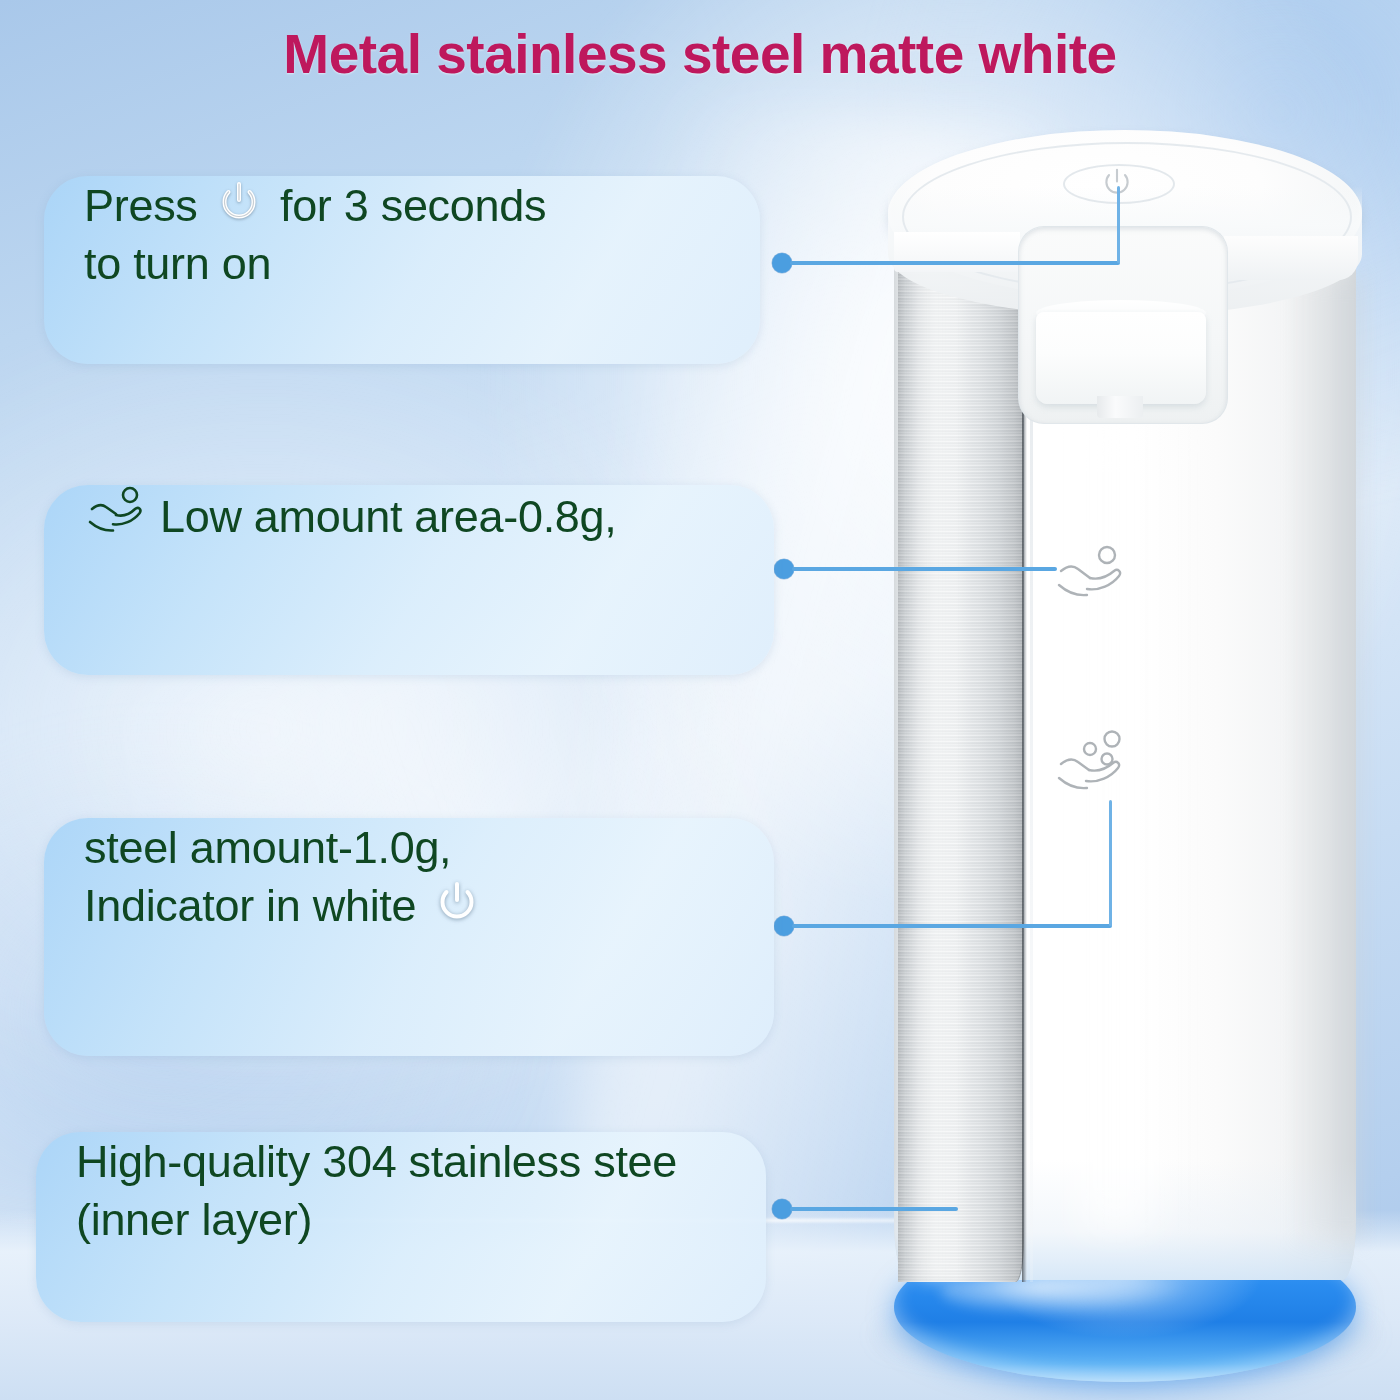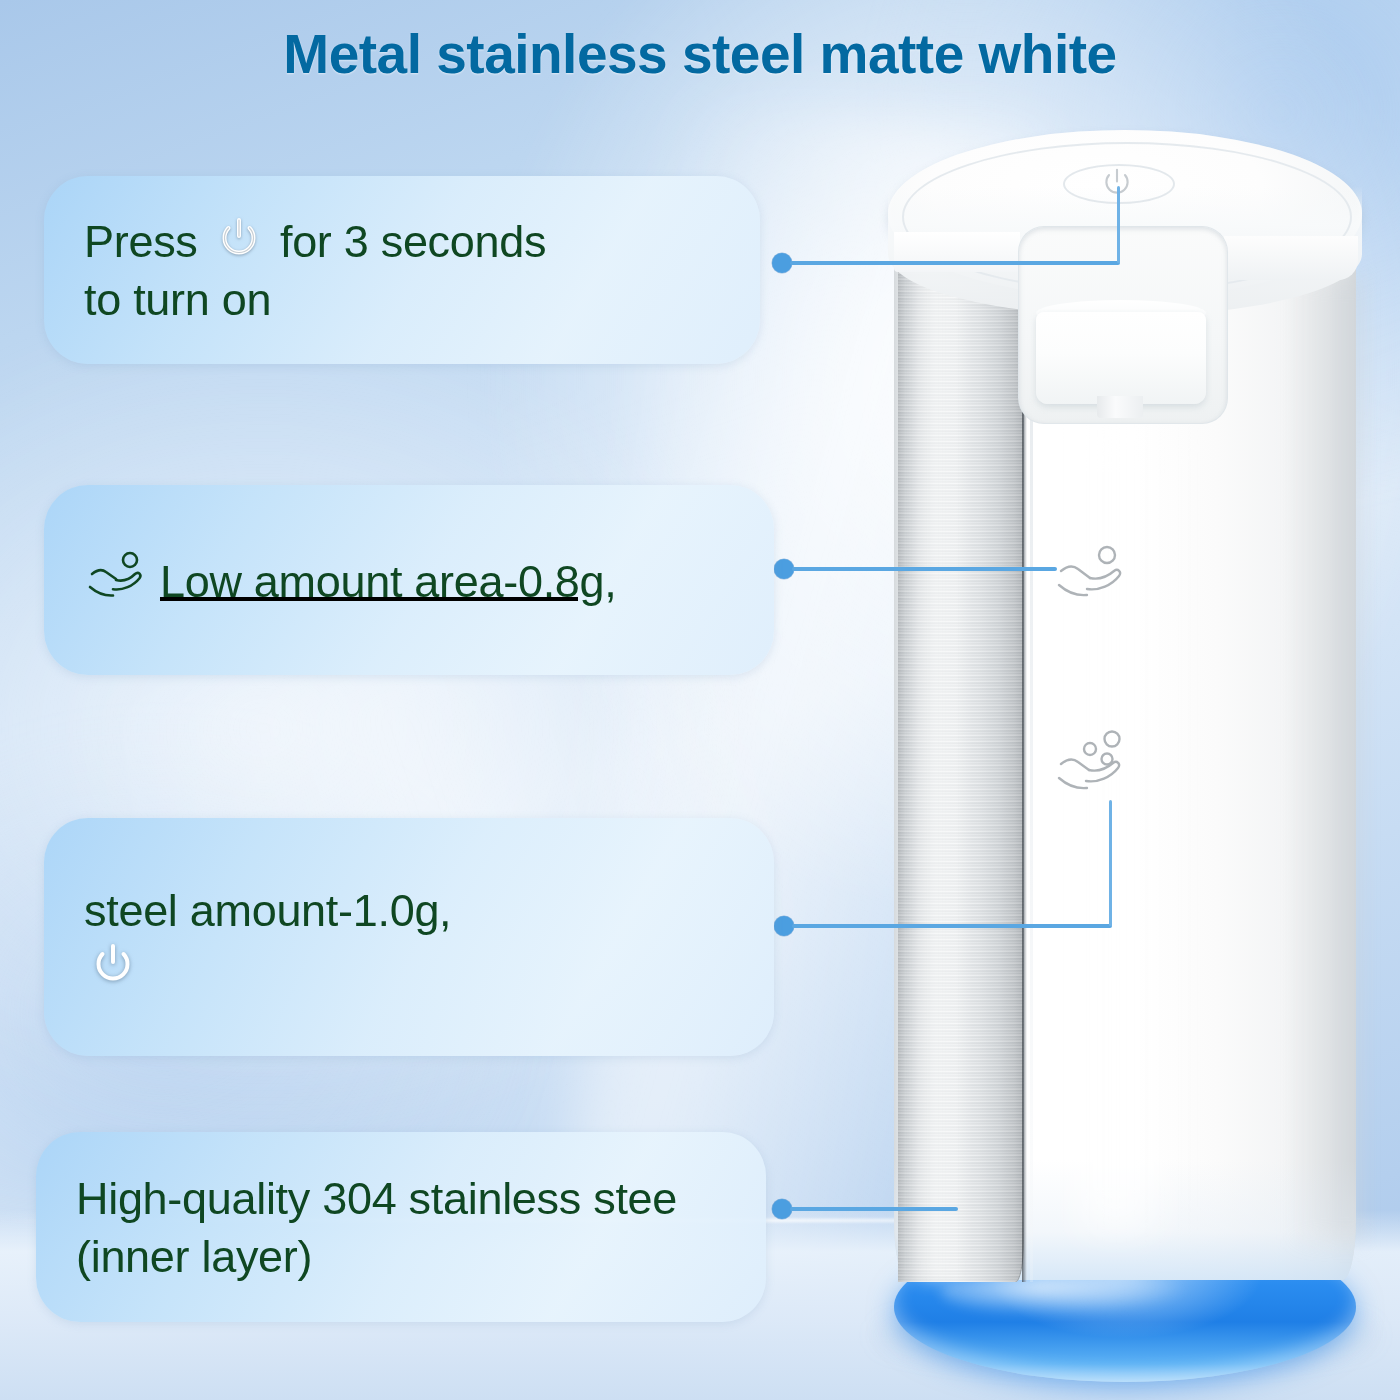--- a/index.html
+++ b/index.html
@@ -53,36 +53,36 @@
   }
   .bg-floor-line{
     position:absolute;left:0;right:0;bottom:178px;height:3px;
     background:linear-gradient(90deg,rgba(255,255,255,0) 0%,rgba(255,255,255,.75) 22%,rgba(255,255,255,.9) 55%,rgba(255,255,255,0) 100%);
     filter:blur(1.5px);
   }
 
   
   .title{
     position:absolute;top:22px;left:0;right:0;text-align:center;
-    font-size:55px;font-weight:bold;color:#0369a1;letter-spacing:-.5px;
+    font-size:55px;font-weight:bold;color:#be185d;letter-spacing:-.5px;
     text-shadow:0 1px 2px rgba(255,255,255,.55);
   }
 
   
   .callout{
     position:absolute;
     border-radius:44px;
     background:linear-gradient(120deg,
         rgba(170,213,248,.95) 0%,
         rgba(196,227,250,.95) 26%,
         rgba(219,238,252,.95) 52%,
         rgba(231,244,253,.93) 74%,
         rgba(222,238,252,.93) 100%);
     box-shadow:0 2px 10px rgba(110,150,190,.18);
-    display:flex;align-items:center;
+    display:flex;align-items:flex-start;
   }
   .callout-inner{
     padding:0 40px;
     color:#0f4722;
     font-size:45px;
     line-height:1.22;
     letter-spacing:-.3px;
     width:100%;
   }
   .ctext{display:inline;vertical-align:middle;}
@@ -371,41 +371,42 @@
                 <path d="M23 5v16"></path>
             </g>
           </svg>
         </span>
         <span class="ctext">for 3 seconds</span>
       </div>
       <div class="ctext">to turn on</div>
     </div>
   </div>
 
-  <div class="callout" style="left:44px;top:485px;width:730px;height:190px;text-decoration:underline;">
+  <div class="callout" style="left:44px;top:485px;width:730px;height:190px;">
     <div class="callout-inner">
       <div>
         <span class="hand">
           <svg viewBox="0 0 68 56">
             <g fill="none" stroke="#0f4722" stroke-width="2.6" stroke-linecap="round" stroke-linejoin="round">
               <circle cx="46" cy="10" r="7"></circle>
               <path d="M8 24c5-4 10-5 14-2l10 7"></path>
               <path d="M32 30c8 2 14-1 19-6 3.5-3 7 .8 4.5 4.2-6 7.6-17 12.6-26.5 11"></path>
               <path d="M6 37c7 6 15 9 23 8.5"></path>
             </g>
           </svg>
         </span><span class="ctext">Low amount area-0.8g,</span>
       </div>
     </div>
   </div>
 
   <div class="callout" style="left:44px;top:818px;width:730px;height:238px;">
     <div class="callout-inner">
       <div class="ctext">steel amount-1.0g,</div>
       <div>
+        <span class="ctext">Indicator in white</span>
         <span class="pw">
           <svg viewBox="0 0 46 46">
             <g fill="none" stroke="#ffffff" stroke-width="4" stroke-linecap="round" style="filter:drop-shadow(0 1px 2px rgba(80,105,130,.6));">
               <path d="M12.5 13a14.5 14.5 0 1 0 21 0"></path>
                 <path d="M23 5v16"></path>
             </g>
           </svg>
         </span>
       </div>
     </div>

